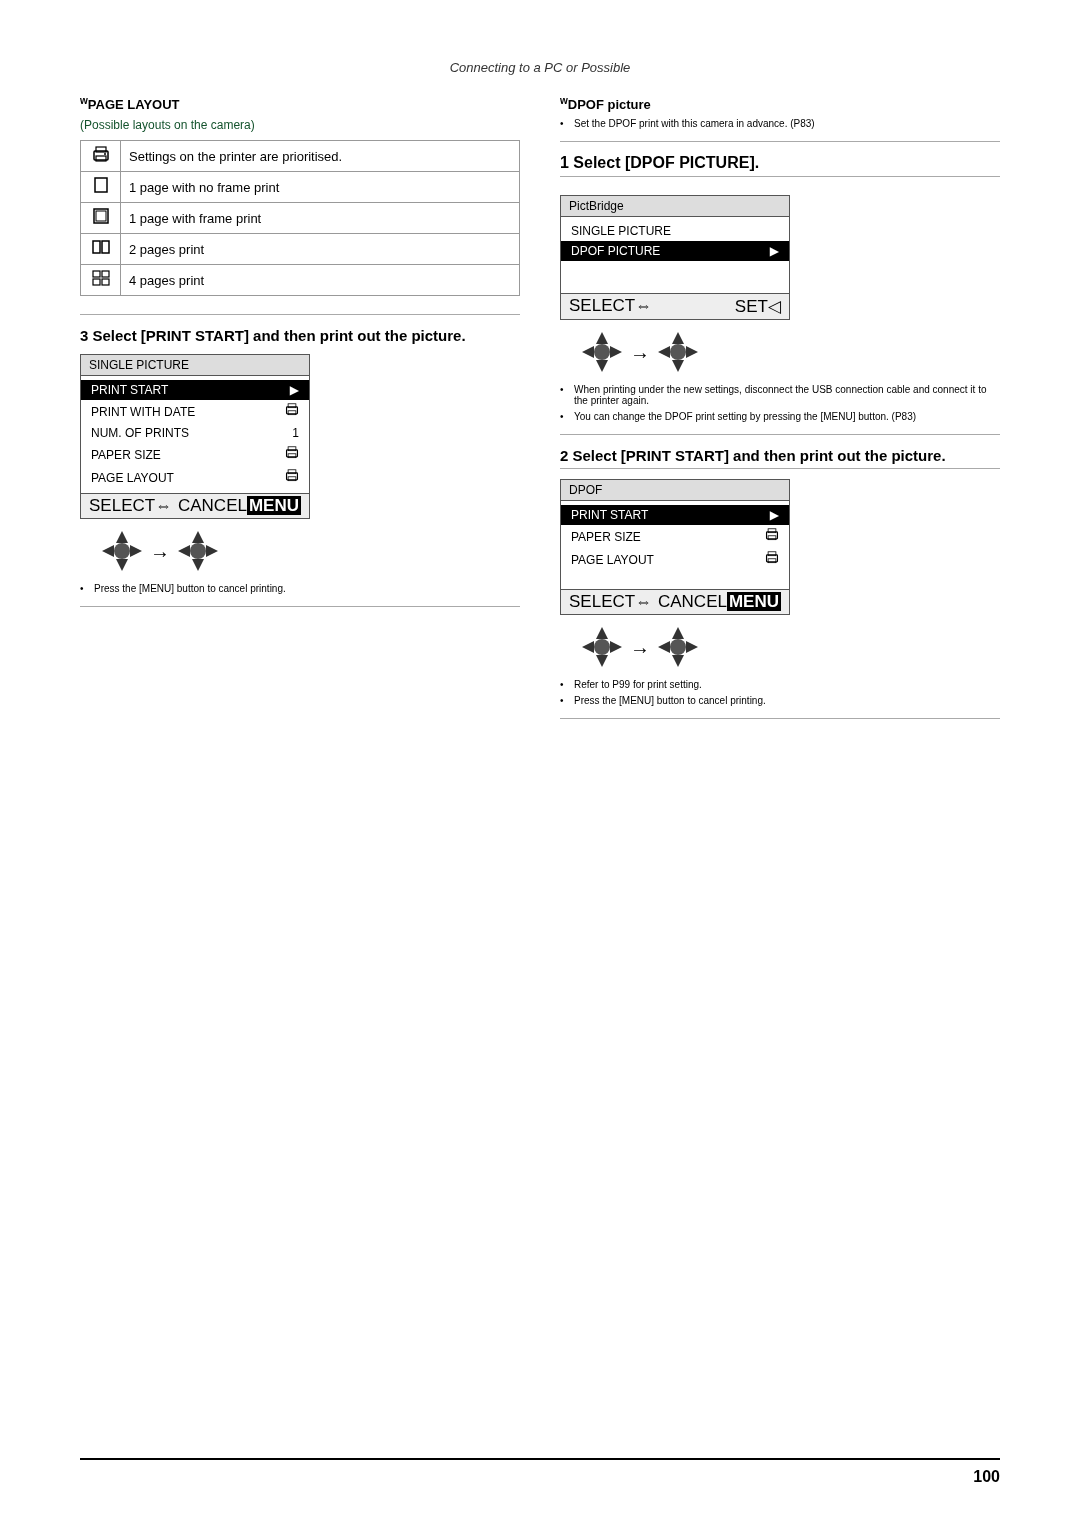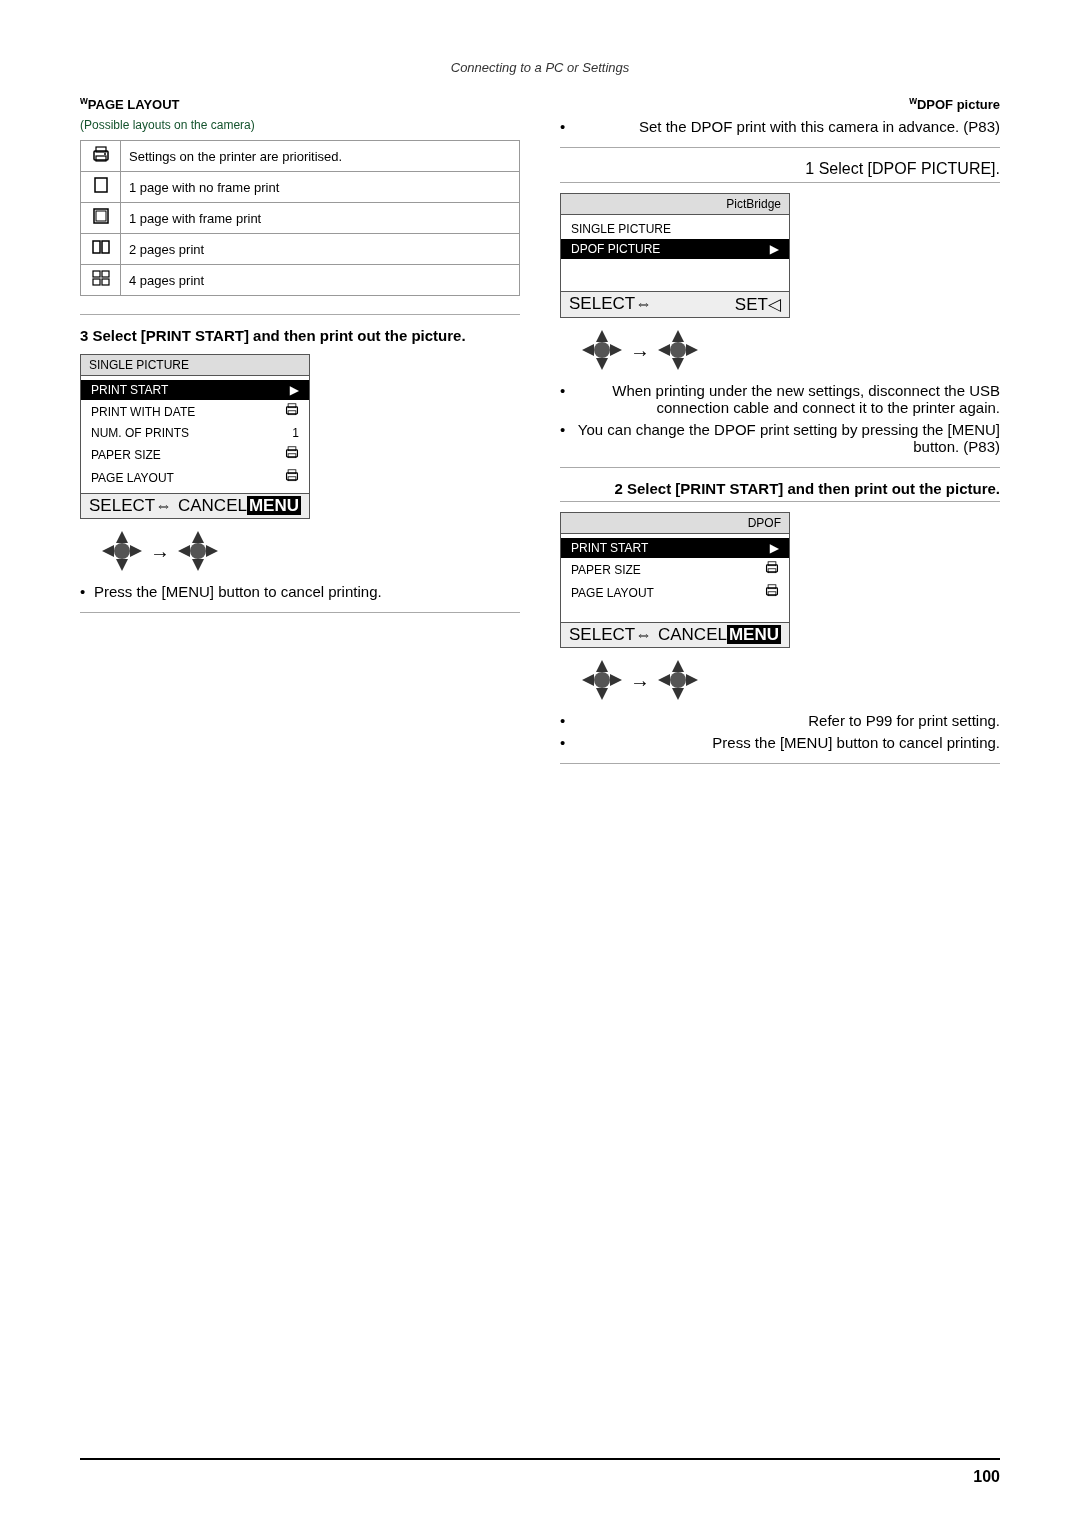--- a/index.html
+++ b/index.html
@@ -27,21 +27,20 @@
     }
     .two-col {
       display: flex;
       gap: 40px;
     }
     .col-left {
       flex: 1;
     }
     .col-right {
       flex: 1;
-      text-align: right;
     }
     .section-heading {
       font-weight: bold;
       font-size: 13px;
       margin-bottom: 6px;
     }
     .section-sub {
       font-size: 12px;
       color: #14532d;
       margin-bottom: 8px;
@@ -112,44 +111,44 @@
     .dpad-svg {
       width: 44px;
       height: 44px;
     }
     .arrow-connector {
       font-size: 20px;
       margin: 0 6px;
       font-weight: bold;
     }
     .bullet-text {
-      font-size: 15px;
+      font-size: 10px;
       margin-bottom: 5px;
       padding-left: 14px;
       position: relative;
     }
     .bullet-text::before {
       content: '•';
       position: absolute;
       left: 0;
     }
     .section-divider {
       border: none;
       border-top: 1px solid #aaa;
       margin: 12px 0;
     }
     .dpof-section-heading {
       font-size: 13px;
       font-weight: bold;
       margin-bottom: 6px;
     }
     .step1-heading {
-      font-weight: normal;
+      font-weight: bold;
       font-size: 16px;
-      margin-bottom: 10px;
+      margin-bottom: 18px;
       border-bottom: 1px solid #aaa;
       padding-bottom: 4px;
     }
     .step2-heading {
       font-weight: bold;
       font-size: 15px;
       margin-bottom: 10px;
       border-bottom: 1px solid #aaa;
       padding-bottom: 4px;
     }
@@ -163,21 +162,21 @@
       font-size: 16px;
       font-weight: bold;
       text-align: right;
     }
   </style>
 </head>
 <body>
 
 <div class="page-container">
 
-  <div class="header-title">Connecting to a PC or Settings</div>
+  <div class="header-title">Connecting to a PC or Possible</div>
 
   <div class="two-col">
 
     <div class="col-left">
 
       <div>
         <div class="section-heading">
           <span style="font-size:10px;vertical-align:super;">w</span><span>PAGE LAYOUT</span>
         </div>
         <div class="section-sub">(Possible layouts on the camera)</div>

